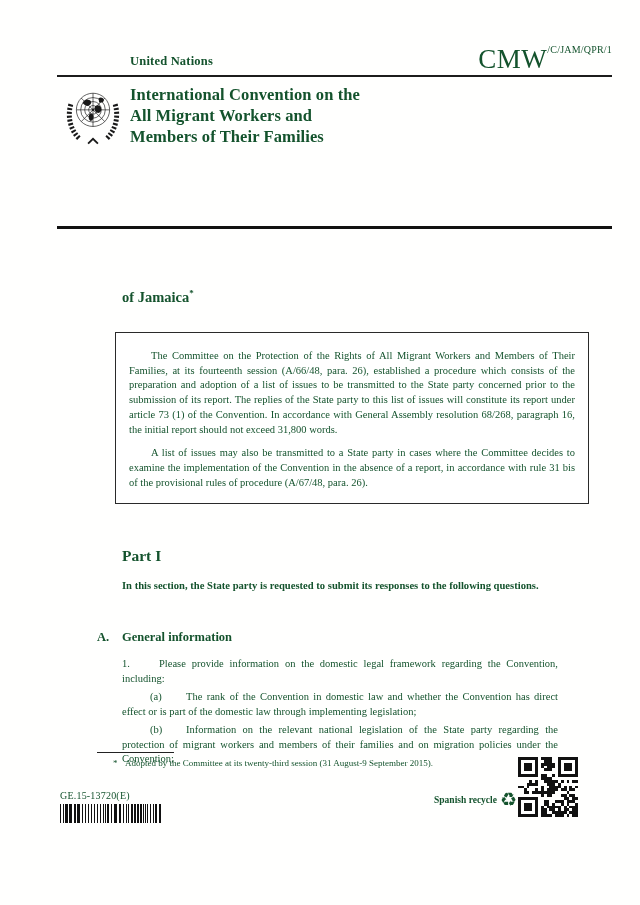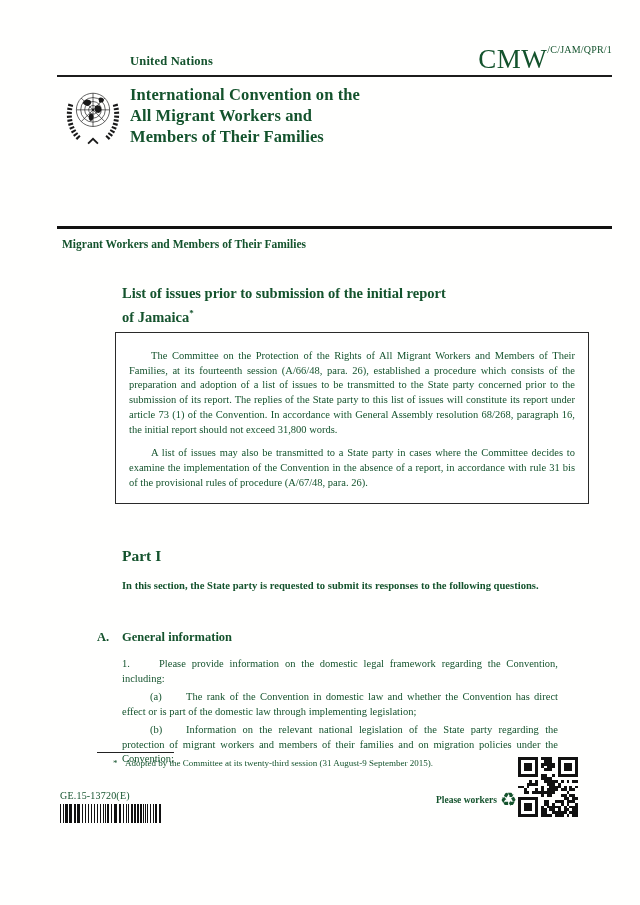--- a/index.html
+++ b/index.html
@@ -93,25 +93,23 @@
   <div class="abs conv-title">
     <div>International Convention on the</div>
     <div>All Migrant Workers and</div>
     <div>Members of Their Families</div>
   </div>
 
 
   <div class="abs rule-2"></div>
 
   <div class="abs committee">
-    <div>Migrant Workers and Members of Their Families</div>
   </div>
 
   <div class="abs doc-title">
-    <div>List of issues prior to submission of the initial report</div>
     <div><span>of Jamaica</span><sup>*</sup></div>
   </div>
 
   <div class="abs box">
     <p>The Committee on the Protection of the Rights of All Migrant Workers and Members of Their Families, at its fourteenth session (A/66/48, para. 26), established a procedure which consists of the preparation and adoption of a list of issues to be transmitted to the State party concerned prior to the submission of its report. The replies of the State party to this list of issues will constitute its report under article 73 (1) of the Convention. In accordance with General Assembly resolution 68/268, paragraph 16, the initial report should not exceed 31,800 words.</p>
     <p>A list of issues may also be transmitted to a State party in cases where the Committee decides to examine the implementation of the Convention in the absence of a report, in accordance with rule 31 bis of the provisional rules of procedure (A/67/48, para. 26).</p>
   </div>
 
   <div class="abs part1">Part I</div>
   <div class="abs intro">In this section, the State party is requested to submit its responses to the following questions.</div>
@@ -164,21 +162,21 @@
         <rect x="85" y="0" width="1" height="19" fill="#111"></rect>
         <rect x="87" y="0" width="1" height="19" fill="#111"></rect>
         <rect x="90" y="0" width="1" height="19" fill="#111"></rect>
         <rect x="93" y="0" width="1" height="19" fill="#111"></rect>
         <rect x="95" y="0" width="2" height="19" fill="#111"></rect>
         <rect x="99" y="0" width="2" height="19" fill="#111"></rect>
       </svg>
   </div>
 
   <div class="abs recycle">
-    <span class="txt">Please workers</span>
+    <span class="txt">Spanish recycle</span>
     <span class="glyph">♻</span>
   </div>
 
   <div class="abs qr">
     <svg id="qr-svg" width="60" height="60" viewBox="0 0 21 21" shape-rendering="crispEdges">
         <rect x="8" y="0" width="1" height="1" fill="#111"></rect>
         <rect x="9" y="0" width="1" height="1" fill="#111"></rect>
         <rect x="10" y="0" width="1" height="1" fill="#111"></rect>
         <rect x="11" y="0" width="1" height="1" fill="#111"></rect>
         <rect x="9" y="1" width="1" height="1" fill="#111"></rect>

